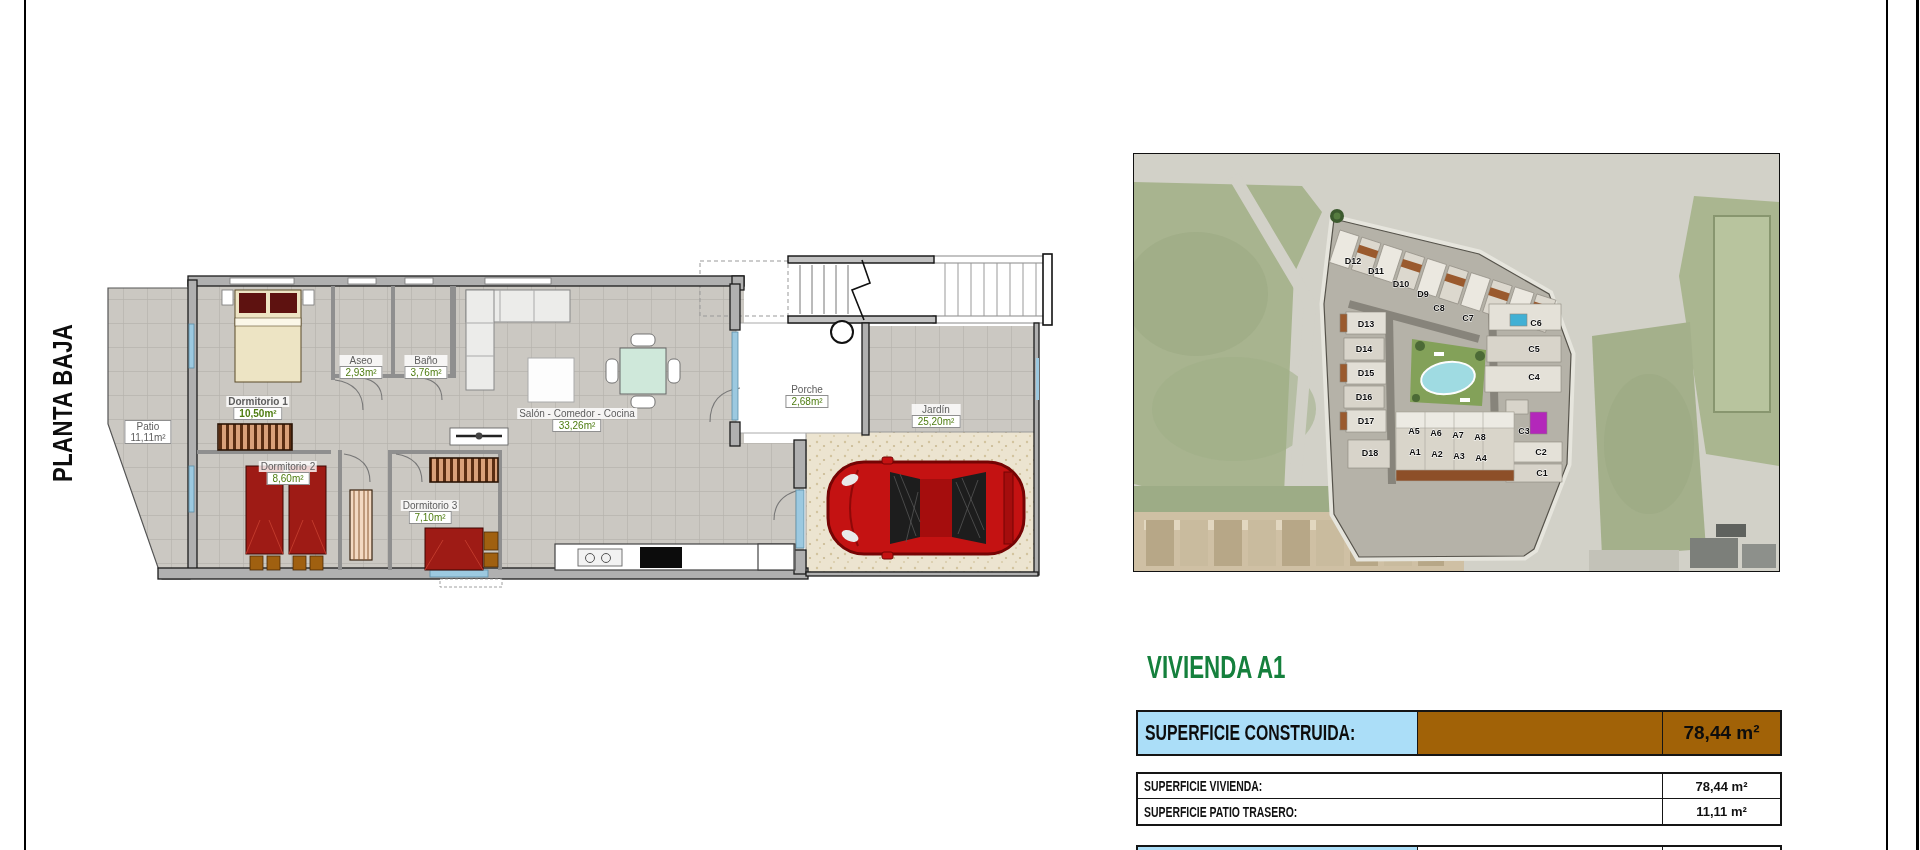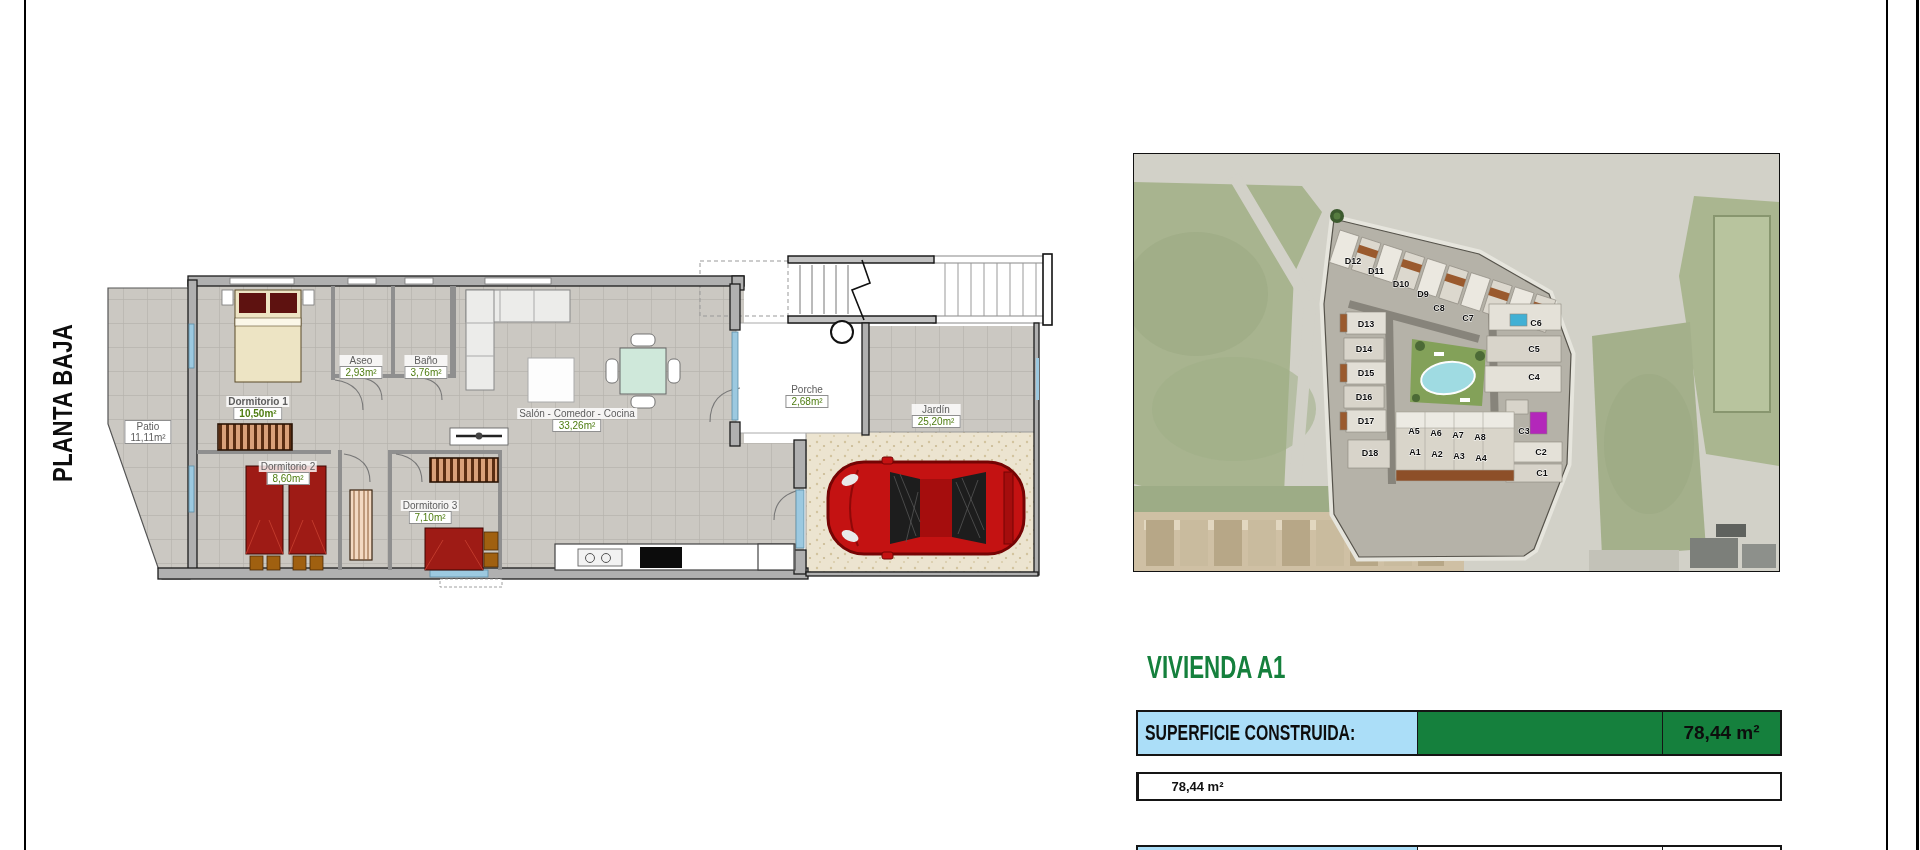--- a/index.html
+++ b/index.html
@@ -13,21 +13,21 @@
   .rlabel{position:absolute;transform:translateX(-50%);text-align:center;color:#5d5d5d;
     font-size:10px;line-height:1.12;white-space:nowrap;z-index:5;}
   .rlabel .name{display:block;background:rgba(255,255,255,.82);padding:0 2px;}
   .rlabel .area{display:inline-block;background:#fff;border:1px solid #8f8f8f;padding:0 5px;color:#4d7c0f;}
   .rlabel.boxed{background:#fff;border:1px solid #8f8f8f;padding:0 5px;}
   .rlabel.boxed .name{background:none;}
   
   .cond{display:inline-block;transform:scaleX(.72);transform-origin:0 50%;white-space:nowrap;}
   #summary-title{position:absolute;left:1139px;top:650px;font-size:31px;font-weight:800;color:#15803d;margin-left:8px;}
   #hl-row{position:absolute;left:1136px;top:710px;width:646px;height:46px;border:2.5px solid #151515;
-    display:flex;box-sizing:border-box;background:#15803d;}
+    display:flex;box-sizing:border-box;background:#a16207;}
   #hl-row .lbl{width:280px;background:#abdef8;border-right:1.5px solid #151515;display:flex;align-items:center;
     padding-left:7px;font-size:22px;font-weight:800;color:#0d0d0d;box-sizing:border-box;}
   #hl-row .mid{flex:1;}
   #hl-row .val{width:118px;border-left:1.5px solid #151515;display:flex;align-items:center;justify-content:center;
     font-size:19px;font-weight:800;color:#0d0d0d;box-sizing:border-box;}
   #sum-table{position:absolute;left:1136px;top:772px;width:646px;border:2px solid #151515;box-sizing:border-box;background:#fff;}
   #sum-table .row{display:flex;height:25px;border-bottom:1.5px solid #151515;box-sizing:border-box;}
   #sum-table .row:last-child{border-bottom:none;}
   #sum-table .lbl{flex:1;display:flex;align-items:center;padding-left:6px;font-size:14.5px;font-weight:700;color:#111;}
   #sum-table .val{width:118px;border-left:1.5px solid #151515;display:flex;align-items:center;justify-content:center;
@@ -396,21 +396,30 @@
 <div id="hl-row">
   <div class="lbl">
       <span class="cond">SUPERFICIE CONSTRUIDA:</span>
     </div>
   <div class="mid"></div>
   <div class="val">78,44 m²</div>
 </div>
 
 <div id="sum-table">
   <div class="row">
+    <div class="lbl">
+        <span class="cond">SUPERFICIE VIVIENDA:</span>
+      </div>
     <div class="val">78,44 m²</div>
+  </div>
+  <div class="row">
+    <div class="lbl">
+        <span class="cond">SUPERFICIE PATIO TRASERO:</span>
+      </div>
+    <div class="val">11,11 m²</div>
   </div>
 </div>
 
 <div id="total-row">
   <div class="lbl"></div>
   <div class="mid"></div>
   <div class="val">117,43 m²</div>
 </div>
 
 </body></html>

